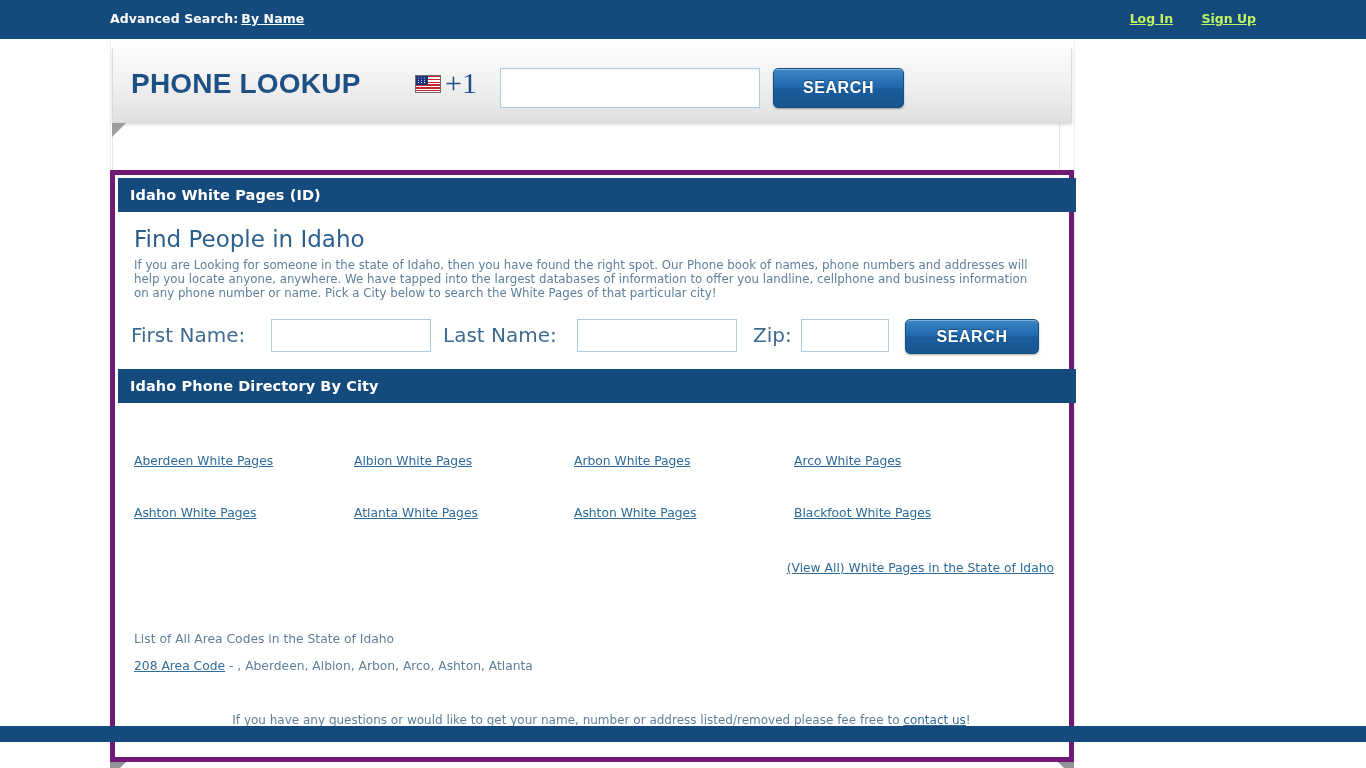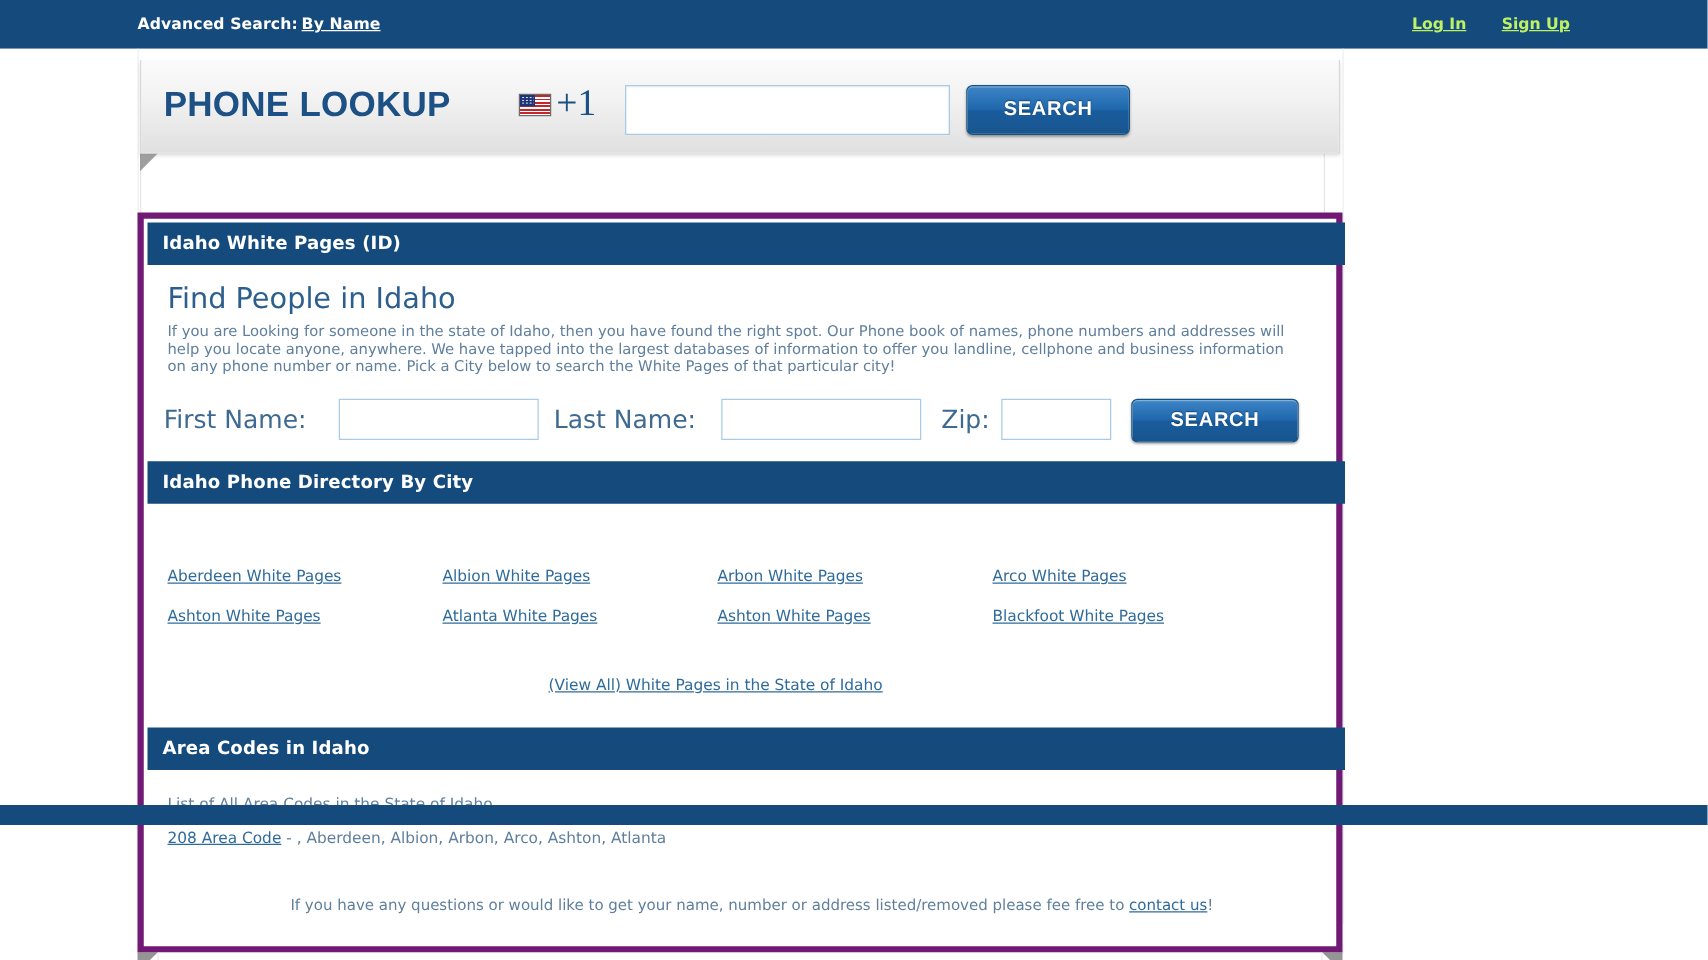--- a/index.html
+++ b/index.html
@@ -36,21 +36,21 @@
     font-size: 12.5px; font-weight: bold;
   }
   .account-links a {
     color: #bef264; text-decoration: underline;
     margin-left: 24px;
   }
 
   
   .page {
     position: absolute; top: 39px; left: 0;
-    width: 1366px; height: 621px;
+    width: 1366px; height: 703px;
     background: #ffffff;
   }
 
   
   .wrap {
     position: relative;
     width: 1186px; margin: 0 auto; height: 729px;
   }
 
   
@@ -226,31 +226,31 @@
   .btn-name-search {
     left: 774px; top: 6px;
     width: 134px; height: 35px;
     font-size: 16px;
   }
 
   
   .city-grid {
     display: grid;
     grid-template-columns: repeat(4, 220px);
-    row-gap: 18px;
+    row-gap: 38px;
     padding: 51px 0 0 3px;
   }
   .city-link, .inline-link {
     color: #2f6b9a;
     font-size: 12.3px;
     text-decoration: underline;
     font-family: "DejaVu Sans", sans-serif;
   }
   .viewall-row {
-    text-align: center;
+    text-align: right;
     padding: 37px 15px 0 0;
     margin-left: -40px;
   }
   .viewall-row a {
     color: #2f6b9a; font-size: 12.3px; text-decoration: underline;
   }
 
   
   .ac-body { padding: 20px 0 0 3px; }
   .ac-line {
@@ -356,23 +356,22 @@
             <a href="#" class="city-link">Atlanta White Pages</a>
             <a href="#" class="city-link">Ashton White Pages</a>
             <a href="#" class="city-link">Blackfoot White Pages</a>
           </div>
 
         <div class="viewall-row">
           <a href="#">(View All) White Pages in the State of Idaho</a>
         </div>
       </div>
 
-      <div class="section-head head-inset" style="margin-top:26px;">Area Codes in Idaho</div>
-
-      <div style="padding:0 0 0 16px;">
+
+      <div style="padding:0 0 0 16px;margin-top:36px;">
         <div class="ac-body">
           <div class="ac-line">List of All Area Codes in the State of Idaho</div>
           <div class="ac-line">
             <a href="#">208 Area Code</a><span> - , Aberdeen, Albion, Arbon, Arco, Ashton, Atlanta</span>
           </div>
         </div>
 
         <div class="contact-line">
           <span>If you have any questions or would like to get your name, number or address listed/removed please fee free to </span><a href="#">contact us</a><span>!</span>
         </div>

